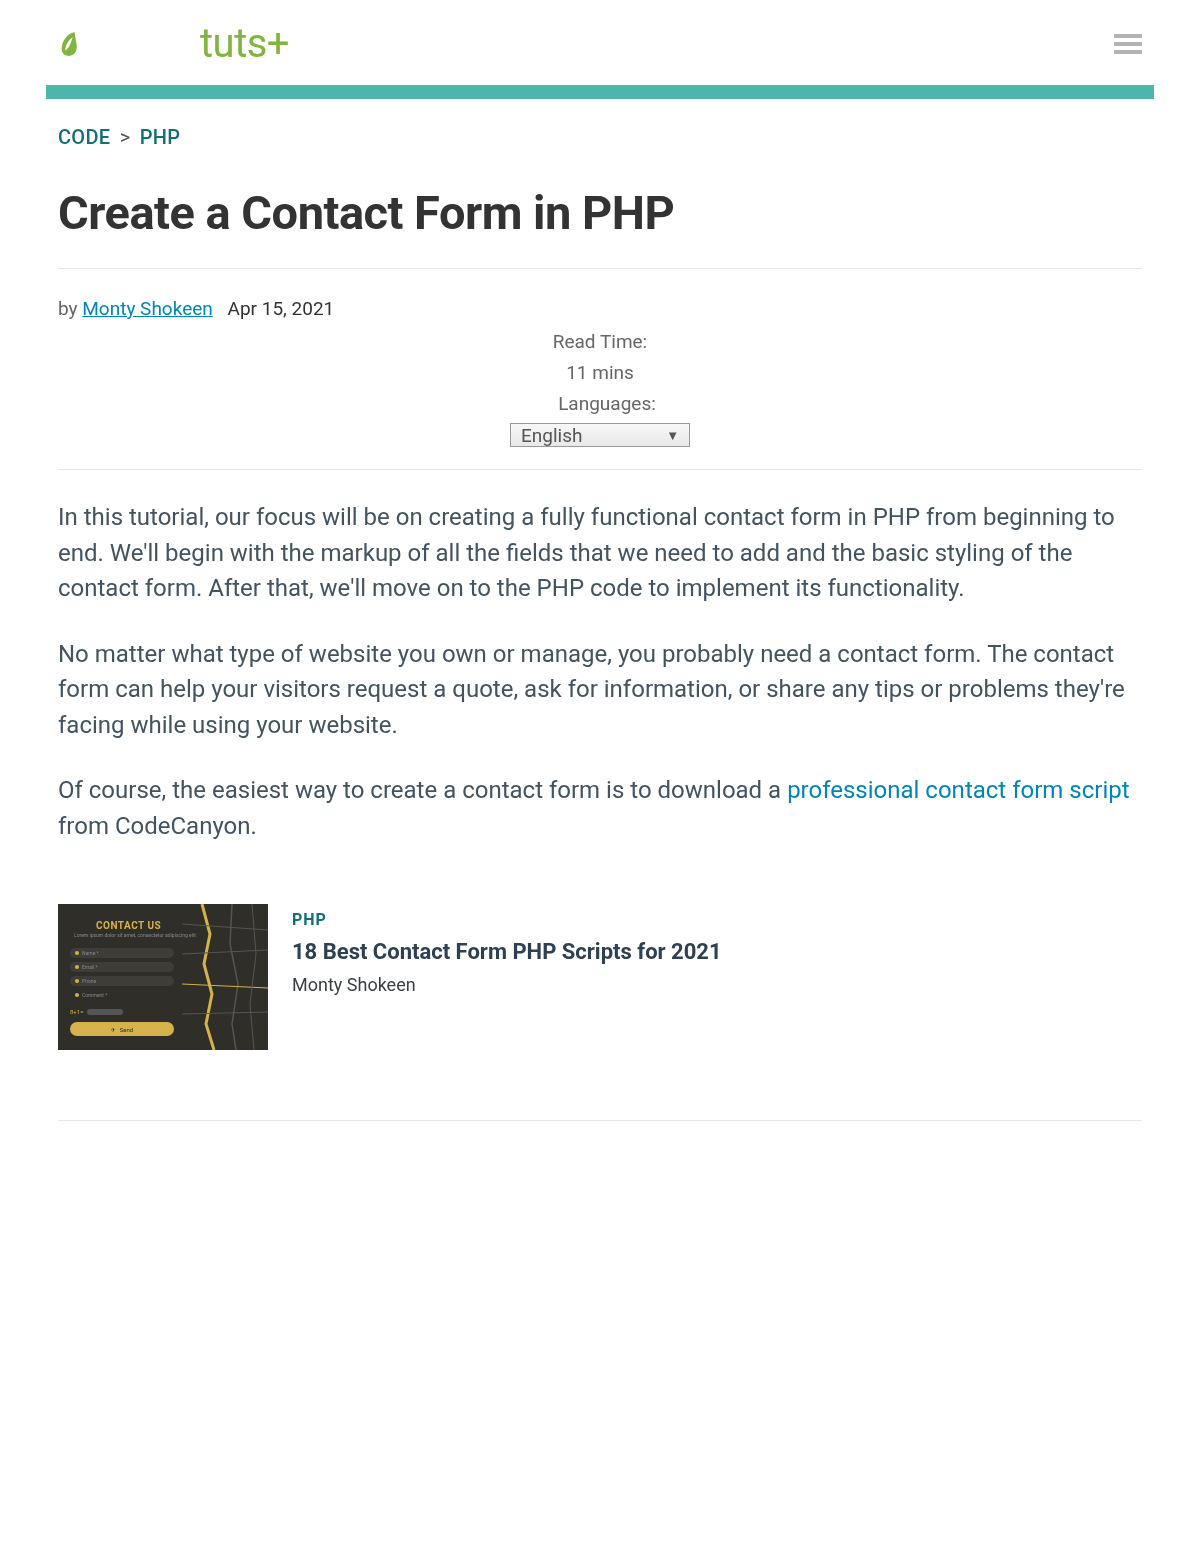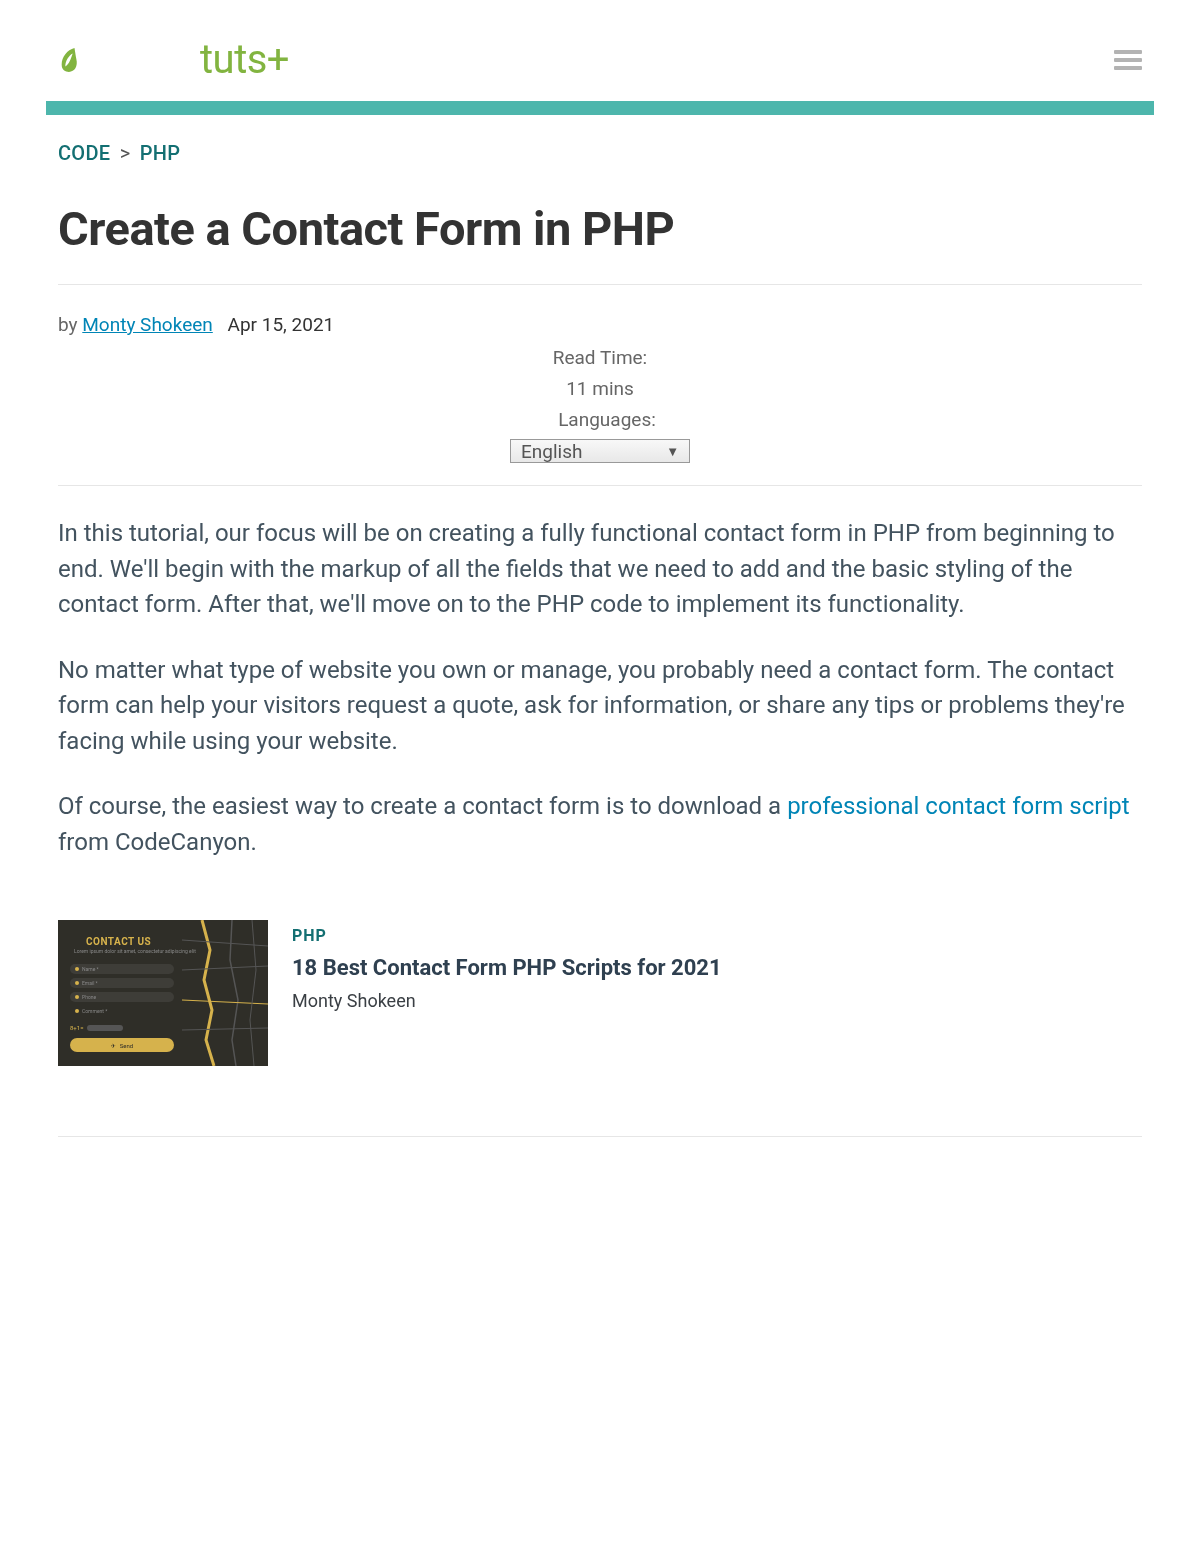--- a/index.html
+++ b/index.html
@@ -1,17 +1,17 @@
 <!DOCTYPE html>
 <html><head>
 <meta charset="utf-8">
 <style>
 * { margin: 0; padding: 0; box-sizing: border-box; }
 body { font-family: -apple-system, BlinkMacSystemFont, "Segoe UI", Roboto, Helvetica, Arial, sans-serif; background: #fff; width: 1200px; margin: 0 auto; }
-.header { display: flex; align-items: center; justify-content: space-between; padding: 36px 58px 18px 58px; }
+.header { display: flex; align-items: center; justify-content: space-between; padding: 20px 58px 18px 58px; }
 .header-left { display: flex; align-items: center; gap: 120px; }
 .envato-leaf { width: 22px; height: 28px; }
 .tuts-logo { color: #82b440; font-size: 40px; font-weight: 400; letter-spacing: -0.5px; }
 .hamburger { cursor: pointer; }
 .hamburger-line { width: 28px; height: 4px; background: #b3b3b3; margin: 4px 0; border-radius: 1px; }
 .teal-bar { height: 14px; background: #4db6ac; margin: 0 46px; }
 .content { padding: 0 58px; }
 .breadcrumb { margin-top: 26px; font-size: 20px; letter-spacing: 0.3px; }
 .breadcrumb a { color: #136f72; text-decoration: none; font-weight: 500; }
 .breadcrumb .sep { color: #555; margin: 0 4px; }
@@ -24,21 +24,21 @@
 .meta2 { margin-top: 10px; font-size: 19px; color: #666; display: flex; align-items: center; gap: 8px; flex-wrap: wrap; flex-direction: column; }
 .lang-select { display: inline-flex; align-items: center; justify-content: space-between; background: linear-gradient(#f8f8f8, #e8e8e8); border: 1px solid #999; color: #555; font-size: 19px; padding: 1px 10px; width: 180px; height: 24px; cursor: pointer; }
 .lang-select .arrow { font-size: 13px; }
 .divider2 { height: 1px; background: #e6e6e6; margin-top: 22px; }
 .body-text { margin-top: 30px; font-size: 24px; color: #43535f; line-height: 1.48; }
 .body-text p { margin-bottom: 30px; }
 .body-text a { color: #0085b6; text-decoration: none; }
 .card { display: flex; gap: 24px; margin-top: 60px; }
 .card-thumb { width: 210px; height: 146px; background: #2f2e28; position: relative; overflow: hidden; }
 .card-map { position: absolute; right: 0; top: 0; width: 86px; height: 100%; }
-.contact-title { position: absolute; top: 16px; left: 28px; color: #d6b24c; font-size: 10px; font-weight: 700; letter-spacing: 0.5px; }
+.contact-title { position: absolute; top: 16px; left: 38px; color: #d6b24c; font-size: 10px; font-weight: 700; letter-spacing: 0.5px; }
 .contact-sub { position: absolute; top: 28px; left: 16px; color: #888; font-size: 5px; }
 .field { position: absolute; left: 12px; width: 104px; height: 10px; background: #3e3d38; border-radius: 5px; display: flex; align-items: center; padding-left: 5px; }
 .field .ficon { width: 4px; height: 4px; background: #d6b24c; border-radius: 50%; margin-right: 3px; }
 .field .flabel { color: #888; font-size: 5px; }
 .field1 { top: 44px; }
 .field2 { top: 58px; }
 .field3 { top: 72px; }
 .field4 { top: 86px; background: transparent; }
 .captcha { position: absolute; left: 12px; top: 104px; display: flex; align-items: center; gap: 4px; }
 .captcha .cbox { color: #d6b24c; font-size: 6px; }

